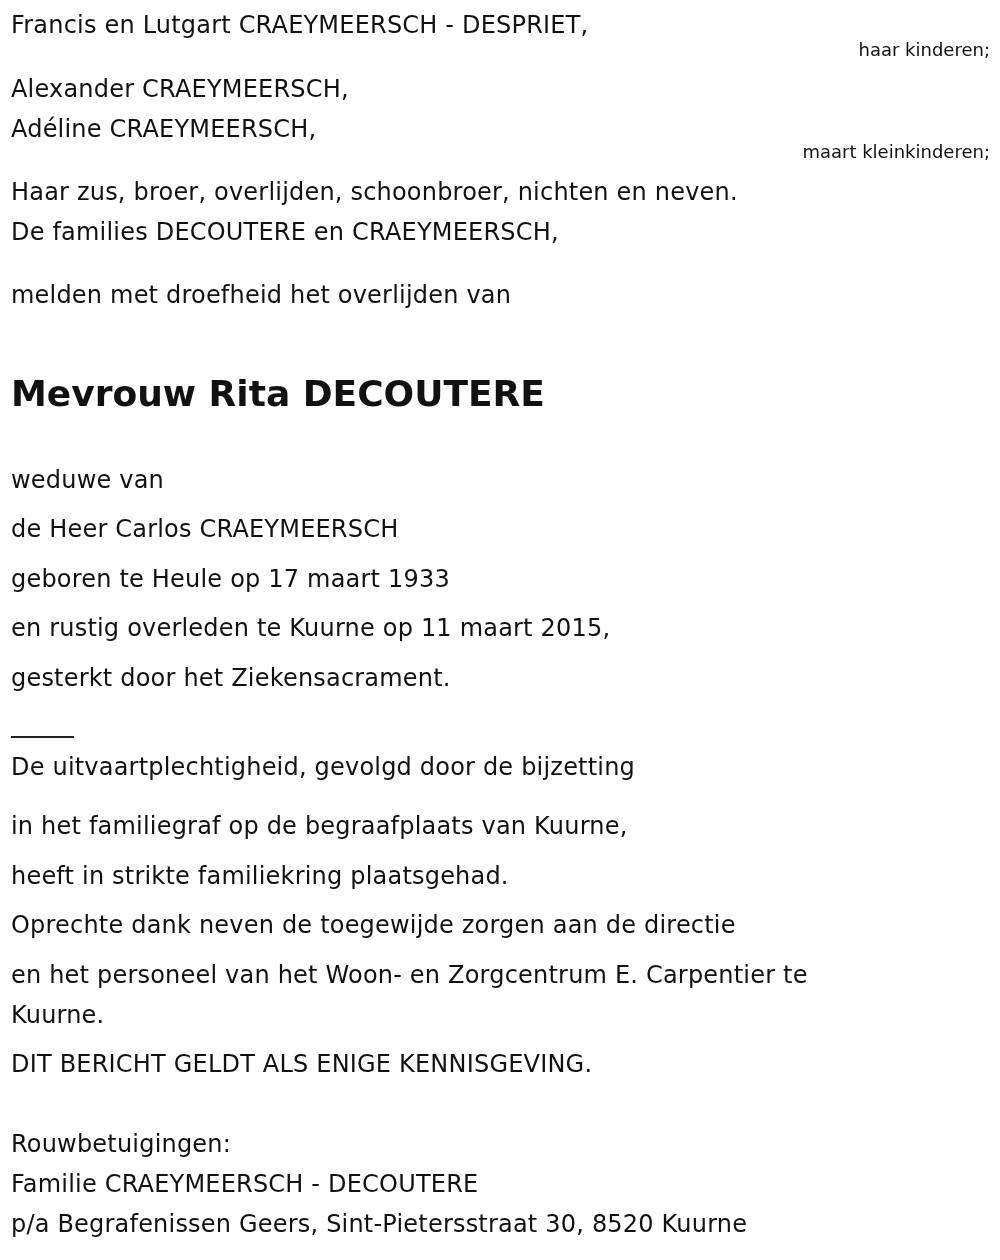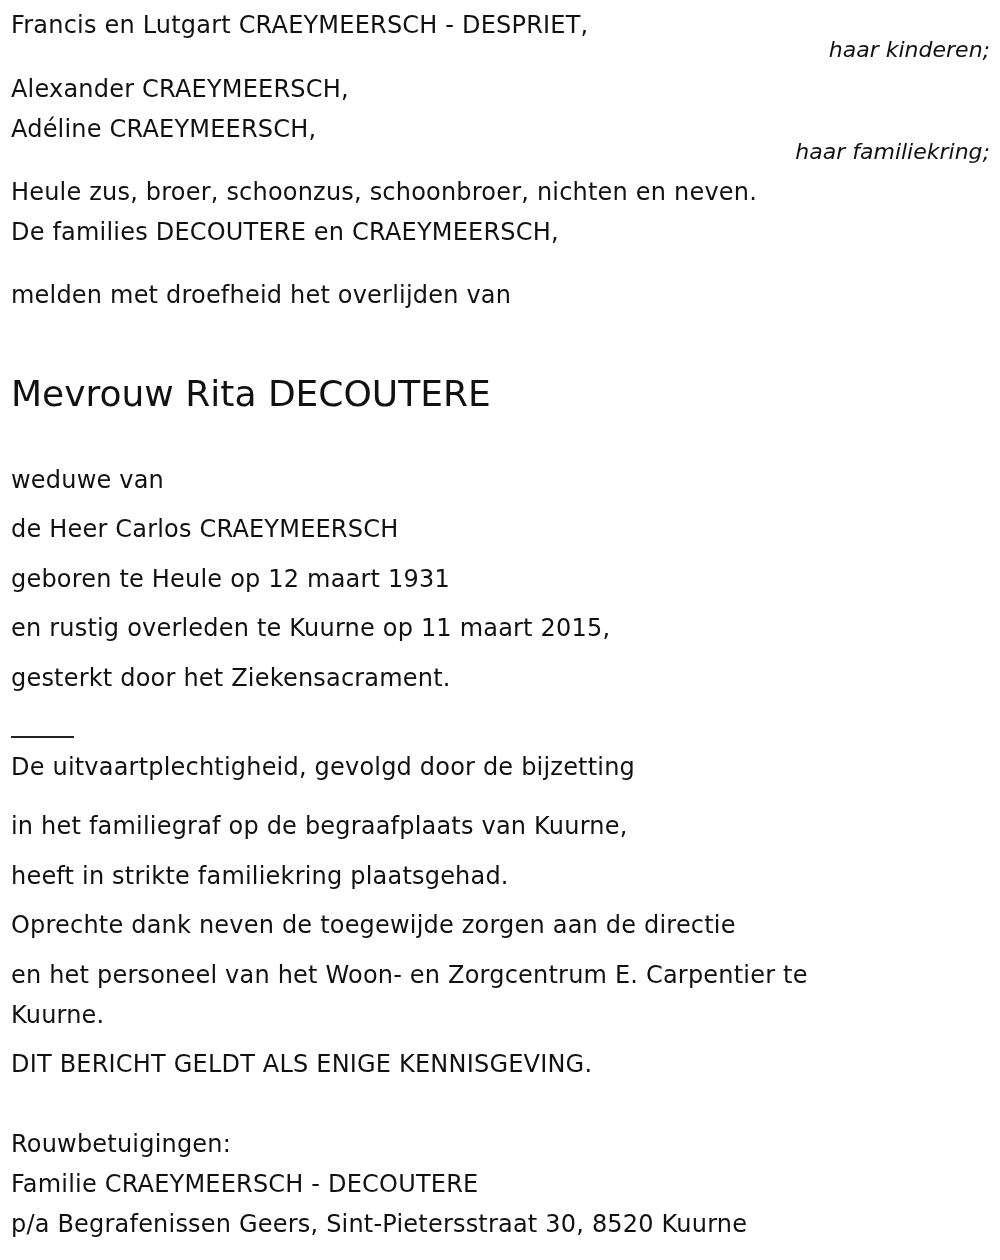--- a/index.html
+++ b/index.html
@@ -5,53 +5,53 @@
   html, body { margin: 0; padding: 0; background: #ffffff; }
   body {
     width: 1000px; height: 1260px; position: relative; overflow: hidden;
     font-family: "DejaVu Sans", sans-serif; color: #111111;
   }
   .line {
     position: absolute; left: 11px; font-size: 24px; line-height: 30px;
     white-space: nowrap; letter-spacing: 0.2px;
   }
   .role {
-    position: absolute; right: 10px; font-size: 22px; font-style: italic;
+    position: absolute; right: 10px; font-size: 18px; 
     line-height: 28px; white-space: nowrap;
   }
   .title {
-    position: absolute; left: 11px; top: 372px; font-size: 36px; font-weight: normal;
+    position: absolute; left: 11px; top: 372px; font-size: 36px; font-weight: bold;
     line-height: 44px; white-space: nowrap;
   }
   .rule {
     position: absolute; left: 11px; top: 736px; width: 63px; height: 0;
     border-top: 2px solid #222222;
   }
 </style>
 </head>
 <body>
 
 <div>
   <div class="line" style="top:10px">Francis en Lutgart CRAEYMEERSCH - DESPRIET,</div>
   <div class="role" style="top:36px">haar kinderen;</div>
 
   <div class="line" style="top:74px">Alexander CRAEYMEERSCH,</div>
   <div class="line" style="top:114px">Adéline CRAEYMEERSCH,</div>
-  <div class="role" style="top:138px">haar familiekring;</div>
+  <div class="role" style="top:138px">maart kleinkinderen;</div>
 
-  <div class="line" style="top:177px">Heule zus, broer, schoonzus, schoonbroer, nichten en neven.</div>
+  <div class="line" style="top:177px">Haar zus, broer, overlijden, schoonbroer, nichten en neven.</div>
   <div class="line" style="top:217px">De families DECOUTERE en CRAEYMEERSCH,</div>
 
   <div class="line" style="top:280px">melden met droefheid het overlijden van</div>
 
   <div class="title">Mevrouw Rita DECOUTERE</div>
 
   <div class="line" style="top:465px">weduwe van</div>
   <div class="line" style="top:514px">de Heer Carlos CRAEYMEERSCH</div>
-  <div class="line" style="top:564px">geboren te Heule op 12 maart 1931</div>
+  <div class="line" style="top:564px">geboren te Heule op 17 maart 1933</div>
   <div class="line" style="top:613px">en rustig overleden te Kuurne op 11 maart 2015,</div>
   <div class="line" style="top:663px">gesterkt door het Ziekensacrament.</div>
 
   <div class="rule"></div>
 
   <div class="line" style="top:752px">De uitvaartplechtigheid, gevolgd door de bijzetting</div>
   <div class="line" style="top:811px">in het familiegraf op de begraafplaats van Kuurne,</div>
   <div class="line" style="top:861px">heeft in strikte familiekring plaatsgehad.</div>
   <div class="line" style="top:910px">Oprechte dank neven de toegewijde zorgen aan de directie</div>
   <div class="line" style="top:960px">en het personeel van het Woon- en Zorgcentrum E. Carpentier te</div>

